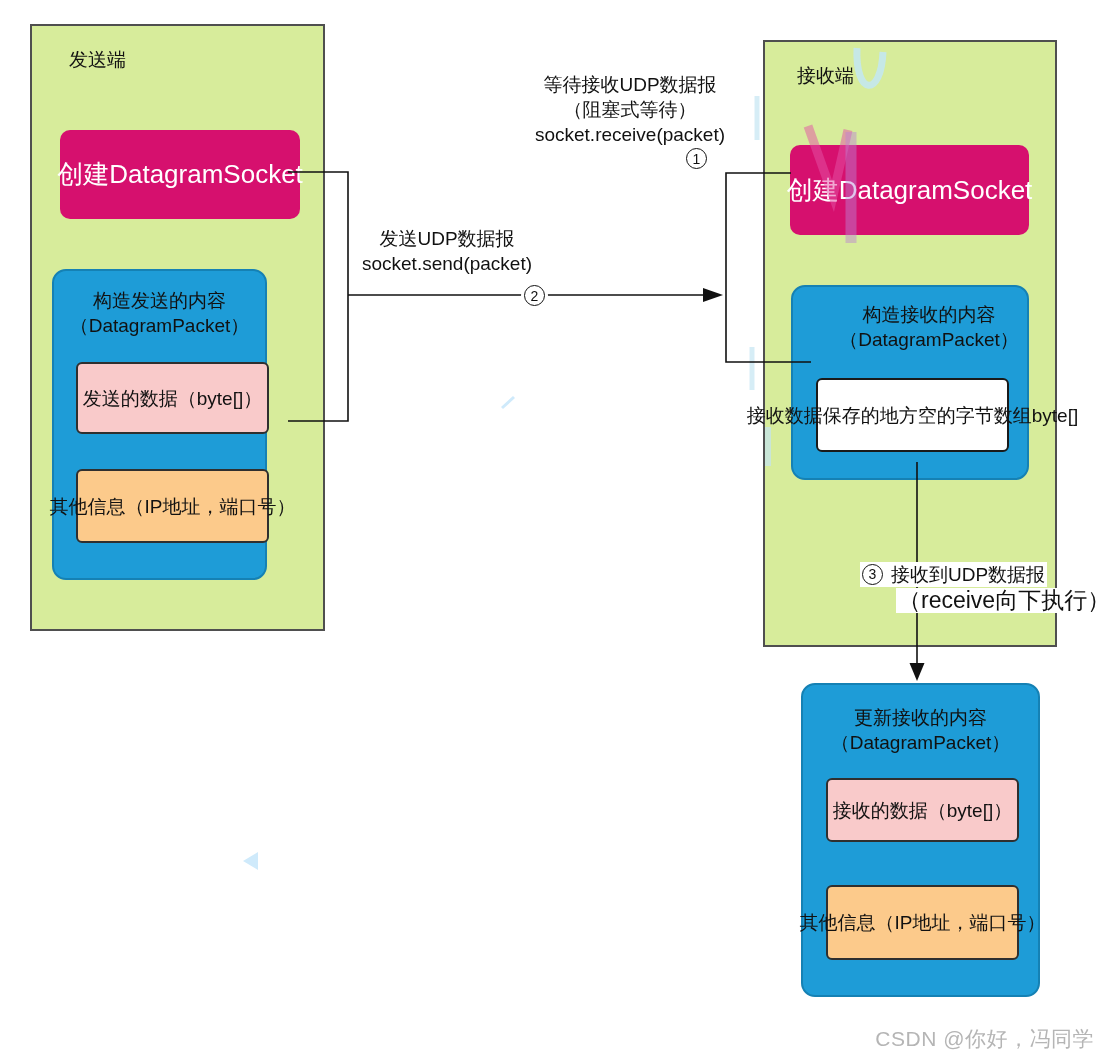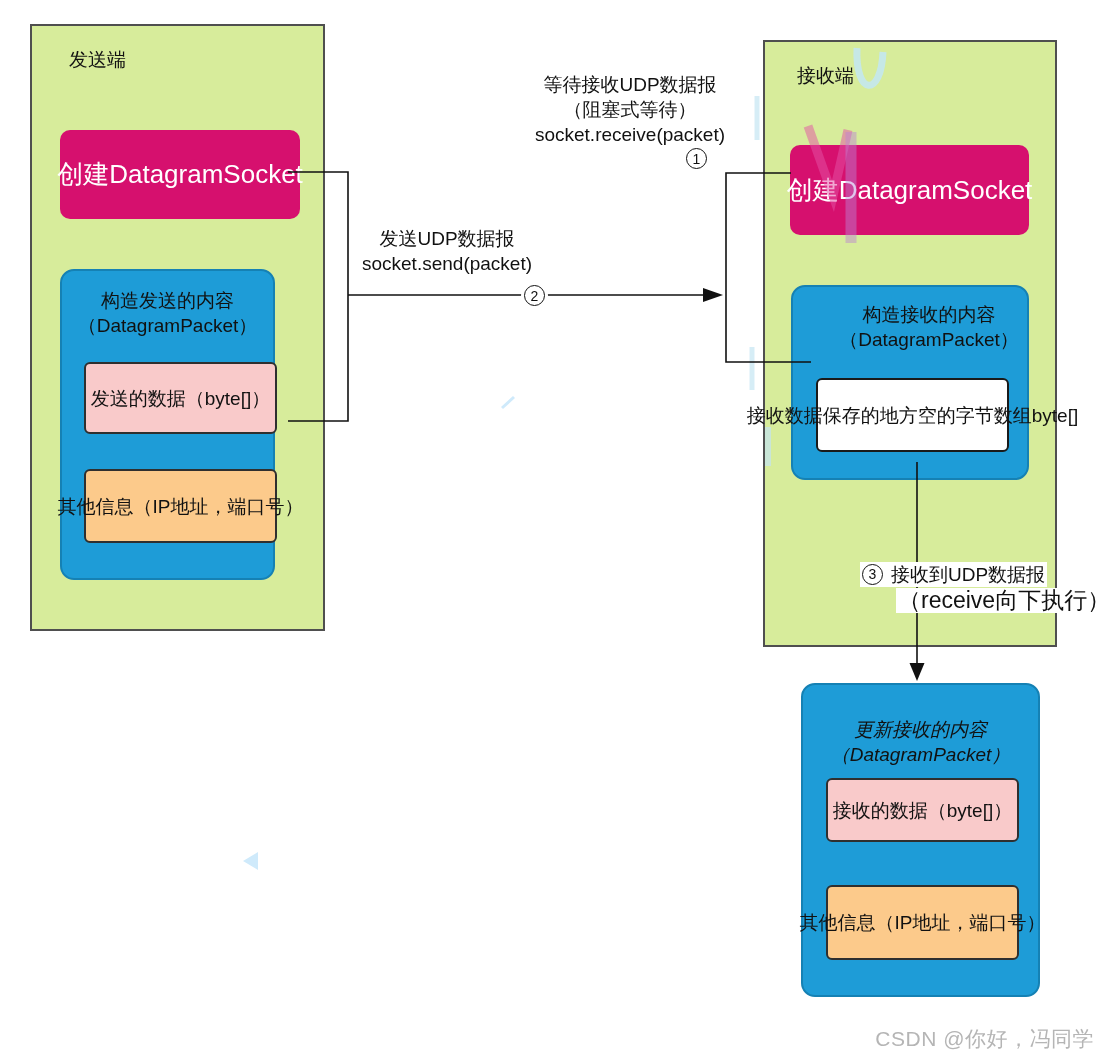--- a/index.html
+++ b/index.html
@@ -62,21 +62,21 @@
 
 <div id="canvas">
 
   <div class="panel" style="left:20px;top:24px;width:295px;height:607px;margin-left:10px;">
     <div class="panel-title" style="left:37px;top:21px;">发送端</div>
 
     <div class="magenta-box" style="left:28px;top:104px;width:240px;height:89px;">
       <span>创建DatagramSocket</span>
     </div>
 
-    <div class="blue-box" style="left:28px;top:243px;width:215px;height:311px;">
+    <div class="blue-box" style="left:20px;top:243px;width:215px;height:311px;">
       <div class="blue-title" style="top:17px;">
         <span>构造发送的内容</span>
         <span>（DatagramPacket）</span>
       </div>
       <div class="inner-box pink-fill" style="left:22px;top:91px;width:193px;height:72px;">
         <span>发送的数据</span>
         <span>（byte[]）</span>
       </div>
       <div class="inner-box orange-fill" style="left:22px;top:198px;width:193px;height:74px;">
         <span>其他信息</span>
@@ -98,21 +98,21 @@
         <span>（DatagramPacket）</span>
       </div>
       <div class="inner-box white-fill" style="left:23px;top:91px;width:193px;height:74px;">
         <span>接收数据保存的地方</span>
         <span>空的字节数组byte[]</span>
       </div>
     </div>
   </div>
 
   <div class="blue-box" style="left:801px;top:683px;width:239px;height:314px;z-index:1;">
-    <div class="blue-title" style="top:32px;font-style:italic;">
+    <div class="blue-title" style="top:20px;">
       <span>更新接收的内容</span>
       <span>（DatagramPacket）</span>
     </div>
     <div class="inner-box pink-fill" style="left:23px;top:93px;width:193px;height:64px;">
       <span>接收的数据</span>
       <span>（byte[]）</span>
     </div>
     <div class="inner-box orange-fill" style="left:23px;top:200px;width:193px;height:75px;">
       <span>其他信息</span>
       <span>（IP地址，端口号）</span>

